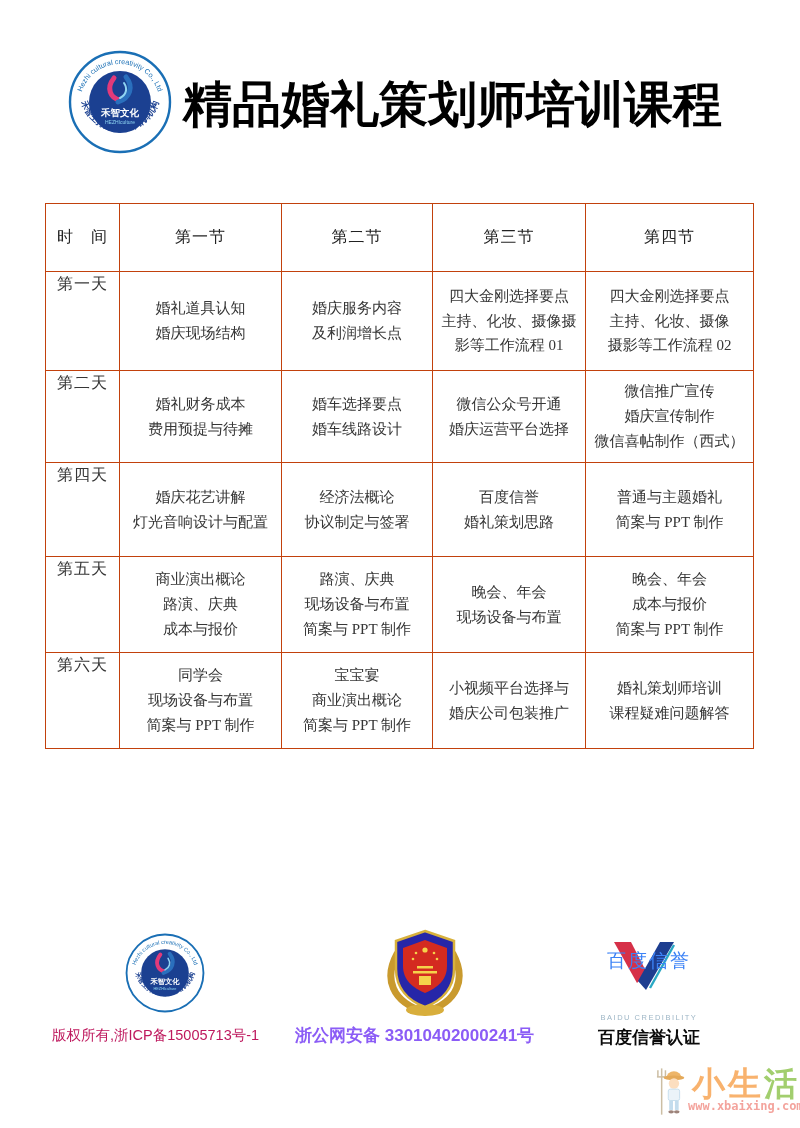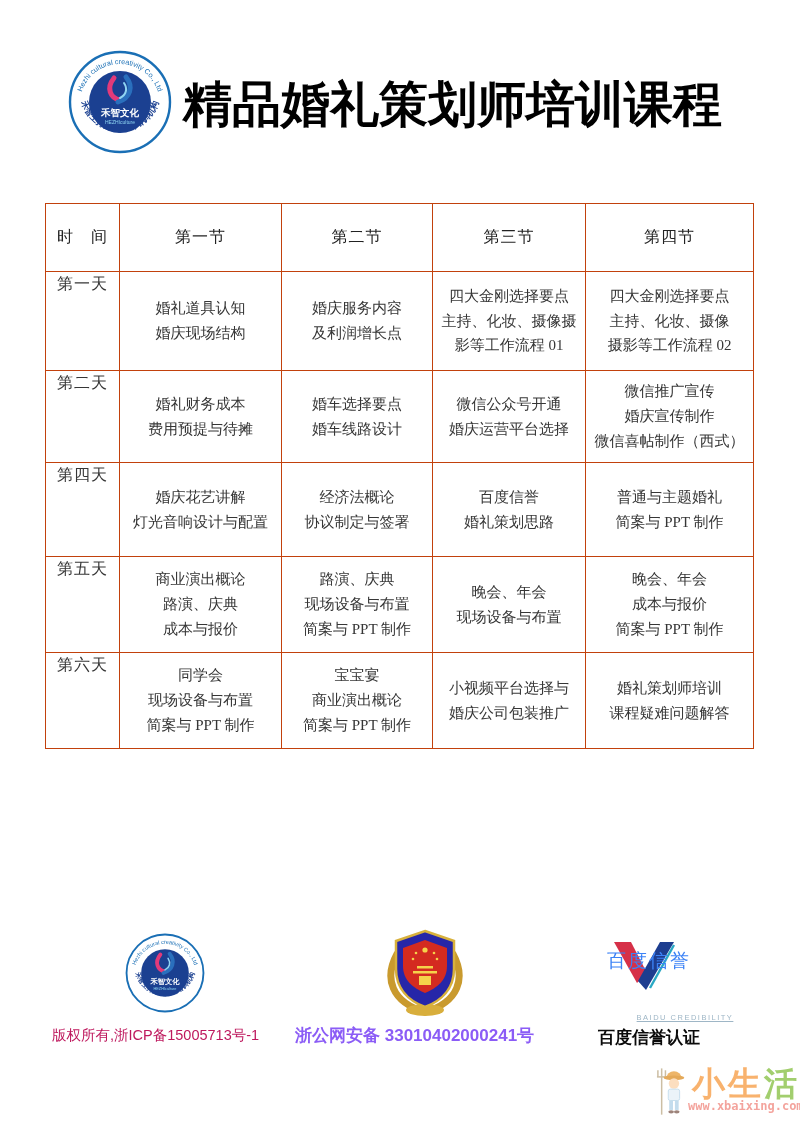--- a/index.html
+++ b/index.html
@@ -27,22 +27,22 @@
   
   .logo-footer{left:125px;top:933px;width:80px;height:80px;}
   .copyright{position:absolute;left:52px;top:1026px;width:240px;text-align:left;
              font-size:14.5px;color:#be185d;font-family:"Liberation Sans", sans-serif;}
   .badge{position:absolute;left:383px;top:928px;width:84px;height:90px;}
   .police-record{position:absolute;left:295px;top:1024px;width:250px;text-align:left;
              font-size:17px;font-weight:bold;color:#8b5cf6;font-family:"Liberation Sans", sans-serif;}
   .baidu-v{position:absolute;left:610px;top:938px;width:68px;height:52px;}
   .baidu-cn{position:absolute;left:588px;top:948px;width:122px;text-align:center;
              font-size:19px;color:#3b82f6;letter-spacing:2px;font-family:"Liberation Sans", sans-serif;}
-  .baidu-en{position:absolute;left:624px;top:1013px;width:122px;text-align:center;
-             font-size:7.5px;color:#9eb6c6;letter-spacing:1.5px;font-family:"Liberation Sans", sans-serif;text-decoration:underline;}
+  .baidu-en{position:absolute;left:588px;top:1013px;width:122px;text-align:center;
+             font-size:7.5px;color:#9eb6c6;letter-spacing:1.5px;font-family:"Liberation Sans", sans-serif;}
   .baidu-cert{position:absolute;left:588px;top:1026px;width:122px;text-align:center;
              font-size:17px;font-weight:bold;color:#0a0a0a;font-family:"Liberation Sans", sans-serif;}
 
   
   .mascot{position:absolute;left:656px;top:1064px;width:34px;height:56px;opacity:.85;}
   .wm-brand{position:absolute;left:692px;top:1062px;font-size:33px;font-weight:bold;
             font-family:"Liberation Sans", sans-serif;opacity:.8;letter-spacing:3px;white-space:nowrap;}
   .wm-url{position:absolute;left:688px;top:1099px;font-size:12px;font-weight:bold;
           color:#f2948c;font-family:"DejaVu Sans Mono", monospace;opacity:.85;white-space:nowrap;}
 </style>

